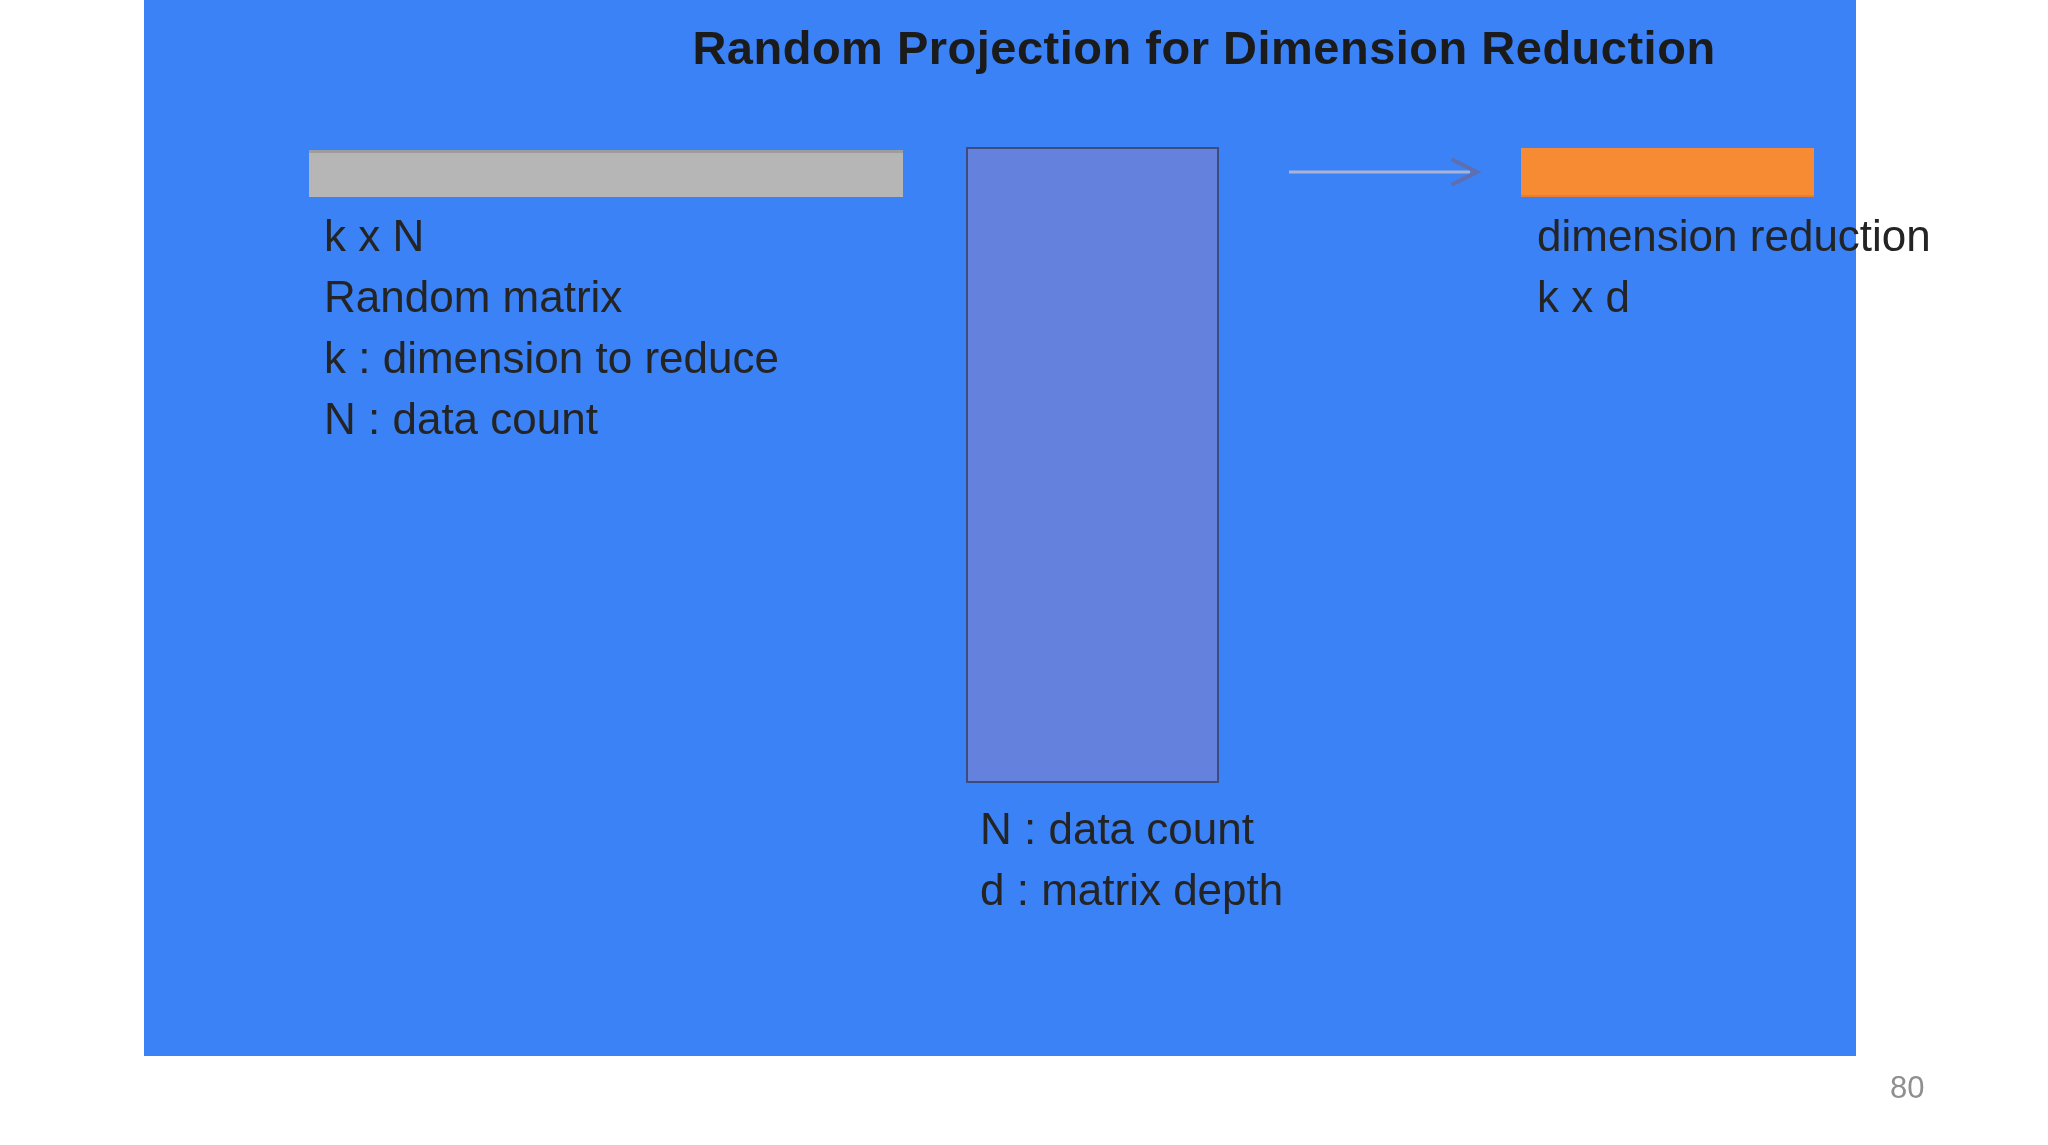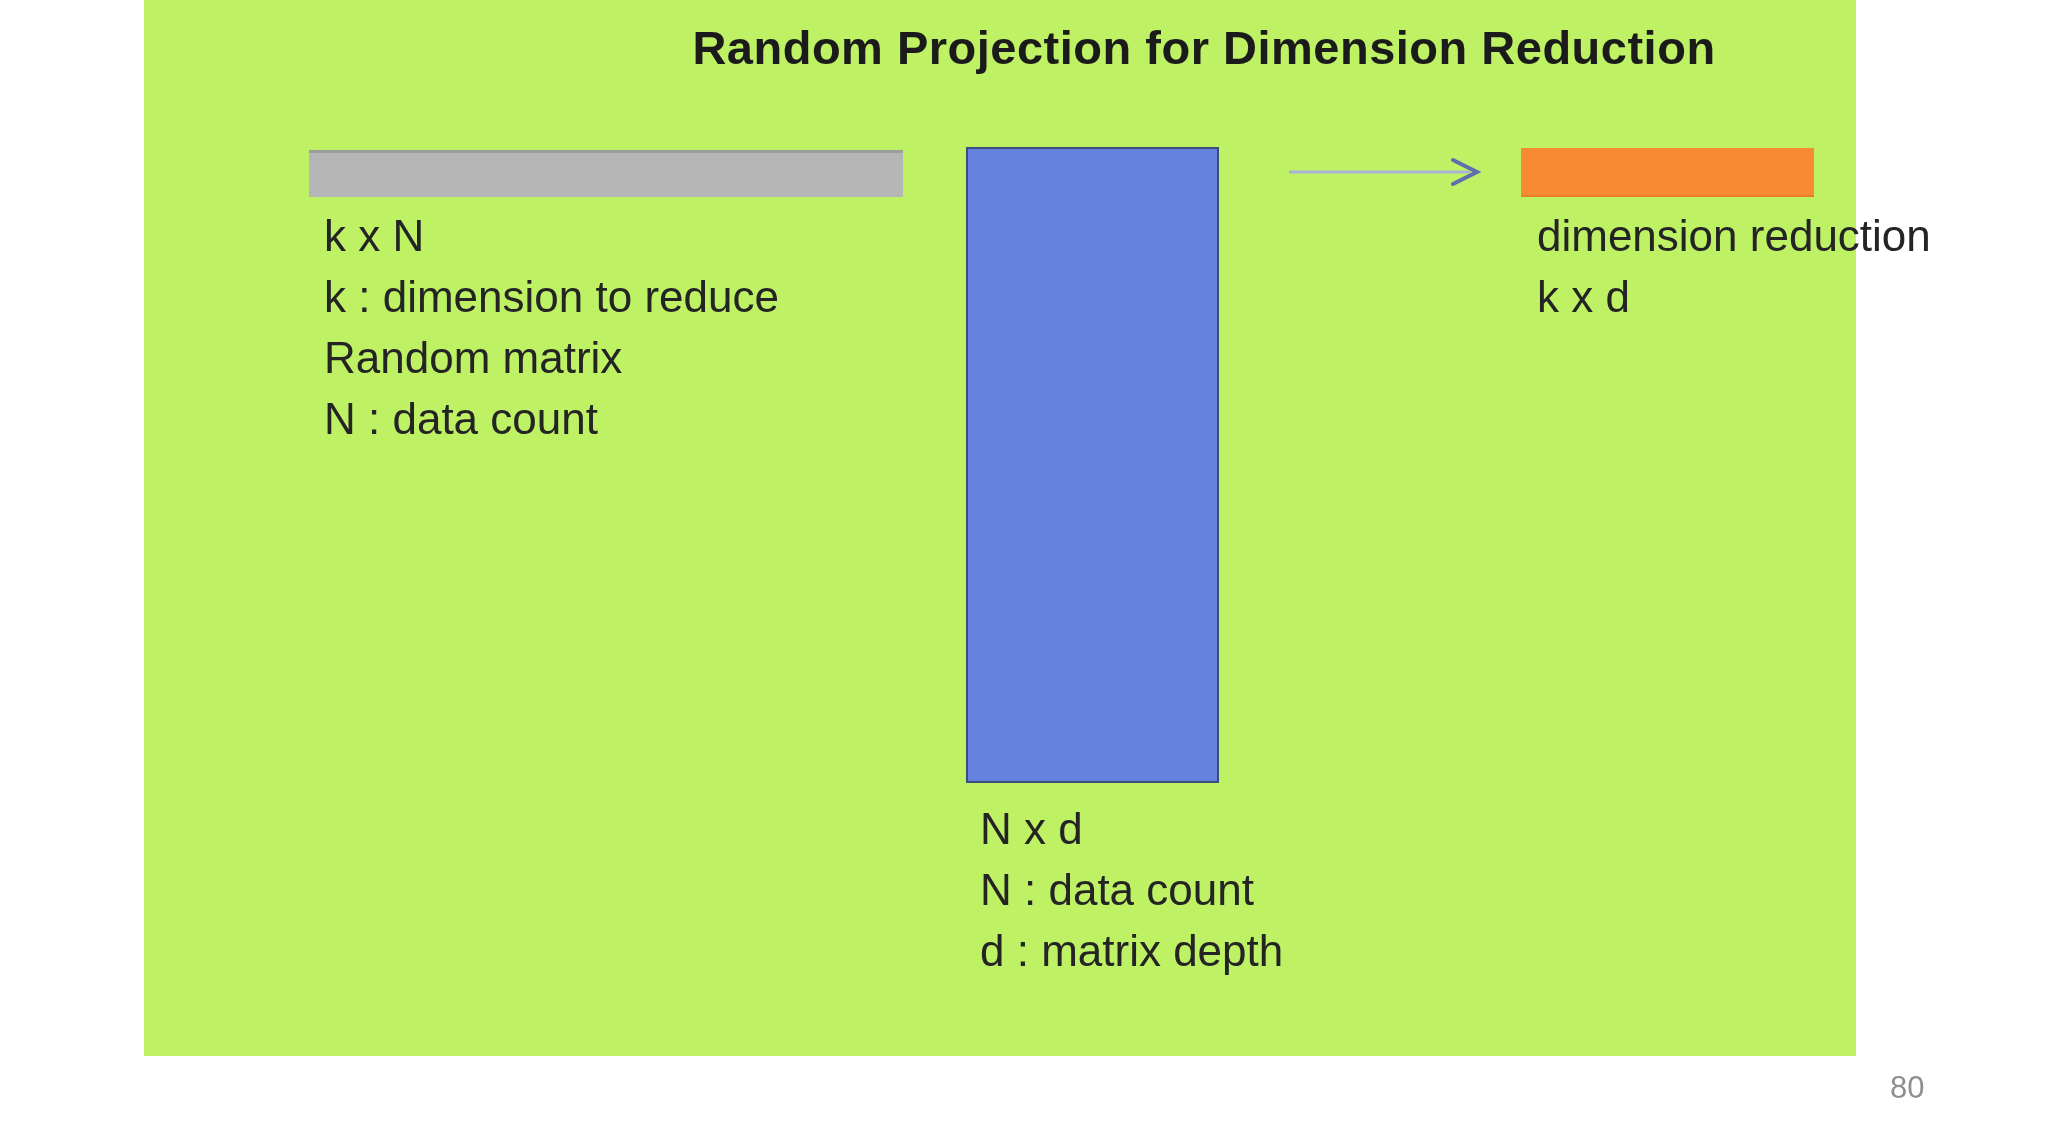--- a/index.html
+++ b/index.html
@@ -14,21 +14,21 @@
     font-family: "Liberation Sans", sans-serif;
     color: #242424;
     overflow: hidden;
   }
   .slide {
     position: absolute;
     left: 144px;
     top: 0;
     width: 1712px;
     height: 1056px;
-    background: #bef264;
+    background: #3b82f6;
   }
   .abs { position: absolute; }
   .slide-title {
     left: 400px;
     top: 20px;
     width: 1320px;
     text-align: center;
     font-size: 47px;
     font-weight: 600;
     letter-spacing: 0.5px;
@@ -95,29 +95,28 @@
 <body>
 
 <div class="slide">
 
   <div class="abs slide-title">Random Projection for Dimension Reduction</div>
 
   <div class="bar bar-random" style="background-color: rgb(182, 182, 182);"></div>
 
   <div class="textblock tb-left">
     <div>k x N</div>
+    <div>Random matrix</div>
     <div>k : dimension to reduce</div>
-    <div>Random matrix</div>
     <div>N : data count</div>
   </div>
 
   <div class="bar rect-feature" style="background-color: rgb(100, 130, 221); border-color: rgb(60, 76, 125);"></div>
 
   <div class="textblock tb-center">
-    <div>N x d</div>
     <div>N : data count</div>
     <div>d : matrix depth</div>
   </div>
 
   <svg class="abs arrow-wrap" viewBox="0 0 200 30">
     <line x1="2" y1="15" x2="183" y2="15" stroke-width="3" stroke="#a9b3d6"></line>
     <polyline points="166,3 190,15 166,27" fill="none" stroke-width="4" stroke-linecap="round" stroke="#5f6eae"></polyline>
   </svg>
 
   <div class="bar bar-reduced" style="background-color: rgb(247, 139, 51);"></div>

